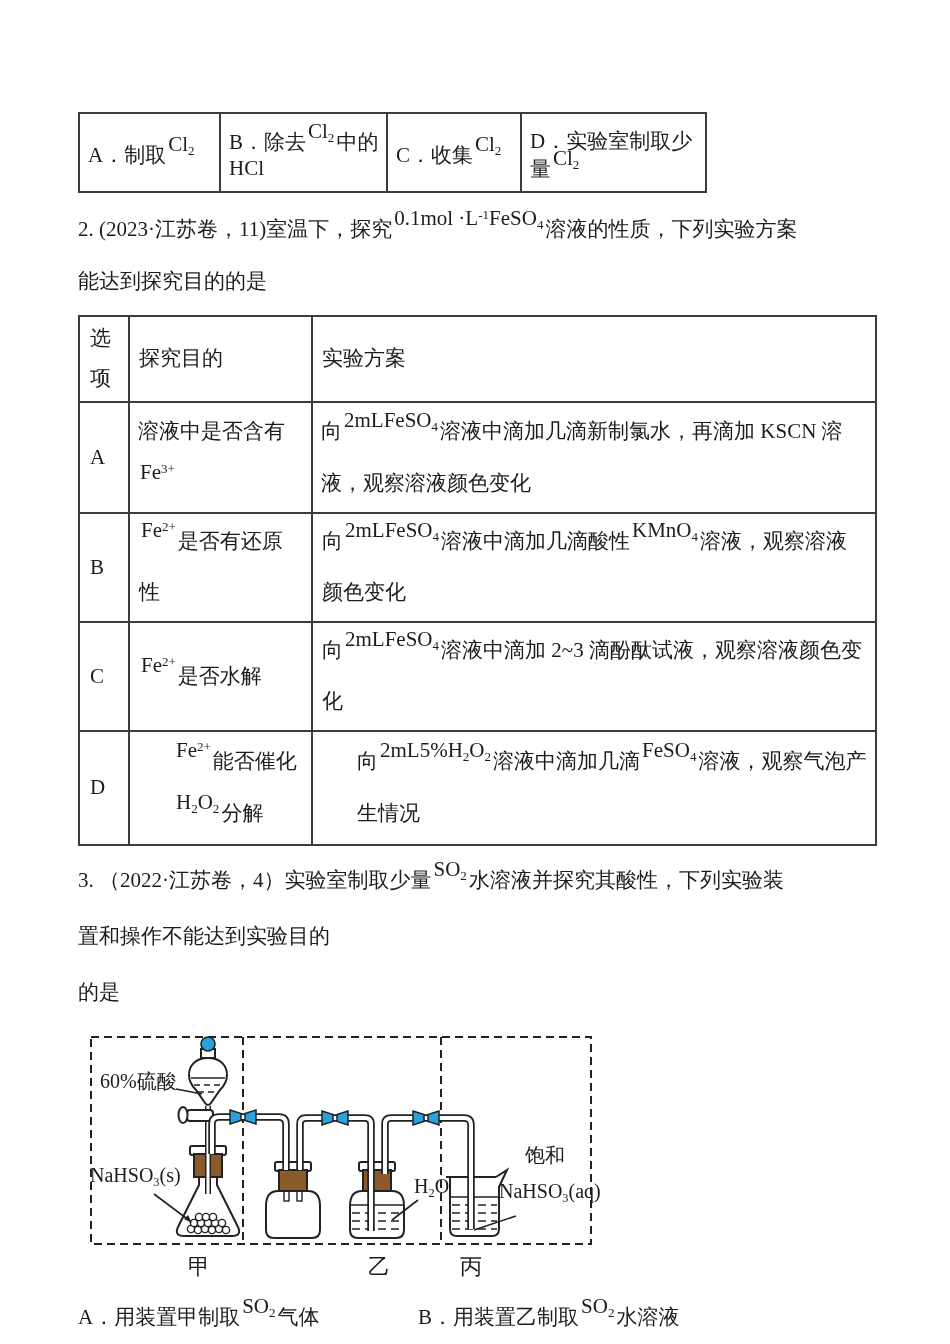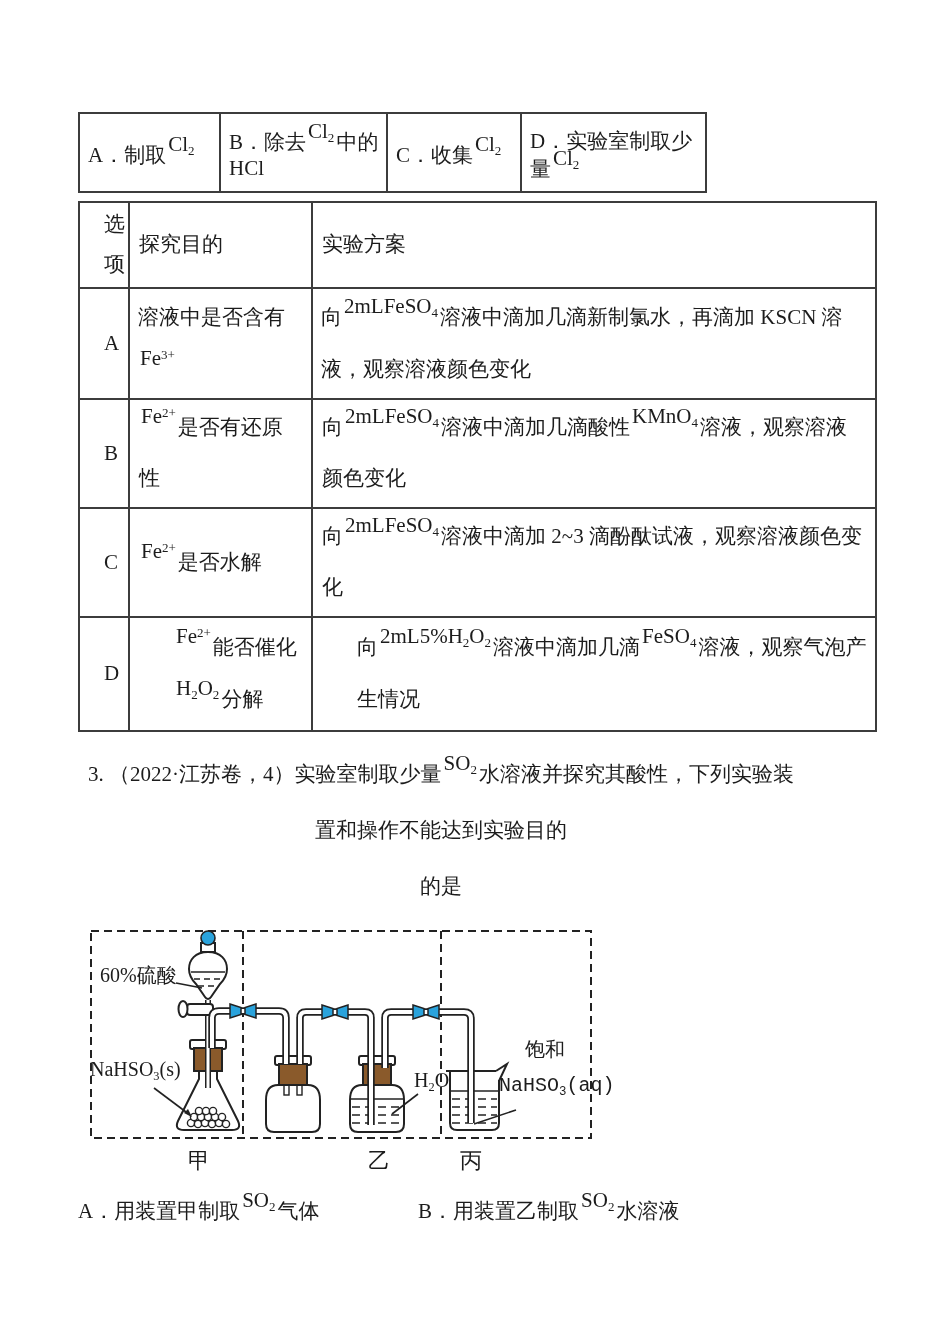--- a/index.html
+++ b/index.html
@@ -10,48 +10,48 @@
   }
   .page{box-sizing:border-box;width:874px;height:1344px;padding:112px 70px 0 78px;}
   table{border-collapse:collapse;table-layout:fixed;}
   td{border:2px solid #3c3c3c;overflow:hidden;}
   
   .t1{width:627px;}
   .t1 td{height:69px;padding:6px 4px 2px 8px;vertical-align:middle;}
   
   .t2{width:797px;margin-top:8px;}
   .t2 td{padding:2px 8px 2px 9px;vertical-align:middle;line-height:2.45;}
-  .t2 .c1{padding-left:24px;}
+  .t2 .c1{padding-left:10px;}
   tr.rh td{height:80px;line-height:1.9;}
   tr.ra td{height:105px;padding-left:8px;}
   tr.rb td{height:69px;}
   tr.rc td{height:69px;}
   tr.rd td{height:108px;padding-left:44px;}
   
   .para{line-height:52px;margin:0;}
   .q2{margin-top:10px;}
-  .q3{margin-top:14px;line-height:56px;text-align:center;}
+  .q3{margin-top:6px;line-height:56px;}
   .optrow{display:flex;line-height:62px;}
   .optrow .opt-left{width:340px;flex:0 0 340px;}
   
   .chem{white-space:nowrap;line-height:1;}
   .chem.raised{position:relative;top:-0.52em;padding:0 2px;}
   .chem sub,.chem sup{font-size:0.62em;line-height:0;}
   .chem sub{vertical-align:-0.3em;}
   .chem sup{vertical-align:0.5em;}
   
   .diagram{position:relative;width:524px;height:252px;margin:14px 0 0 10px;}
   .diagram svg{position:absolute;left:0;top:0;}
   .dlabel{position:absolute;font-size:20px;line-height:1.15;white-space:nowrap;}
   .dlabel .chem sub{font-size:0.62em;}
   .lbl-acid{left:12px;top:36px;}
   .lbl-nahso3s{left:2px;top:130px;}
   .lbl-h2o{left:326px;top:141px;}
   .lbl-sat{left:437px;top:110px;}
-  .lbl-nahso3aq{left:411px;top:146px;font-family:Liberation Mono, monospace;}
+  .lbl-nahso3aq{left:411px;top:146px;}
   .lbl-sec{font-size:22px;top:220px;}
   .lbl-jia{left:100px;}
   .lbl-yi{left:280px;}
   .lbl-bing{left:372px;}
 </style>
 </head>
 <body>
 
 <div class="page">
 
@@ -65,20 +65,21 @@
     <tbody>
         <tr>
       <td><span>A．制取</span><span class="chem raised">Cl<sub>2</sub></span></td>
       <td><span>B．除去</span><span class="chem raised">Cl<sub>2</sub></span><span>中的 HCl</span></td>
       <td><span>C．收集</span><span class="chem raised">Cl<sub>2</sub></span></td>
       <td><span>D．实验室制取少量</span><span class="chem raised">Cl<sub>2</sub></span></td>
     </tr>
   </tbody>
     </table>
 
+  <p class="para q2"><span>2. (2023·江苏卷，11)室温下，探究</span><span class="chem raised">0.1mol ·L<sup>-1</sup>FeSO<sub>4</sub></span><span>溶液的性质，下列实验方案能达到探究目的的是</span></p>
 
   <table class="t2">
     <colgroup>
         <col style="width:50px">
         <col style="width:183px">
         <col style="width:564px">
       </colgroup>
     <tbody>
         <tr class="rh">
       <td class="c1">选项</td>

